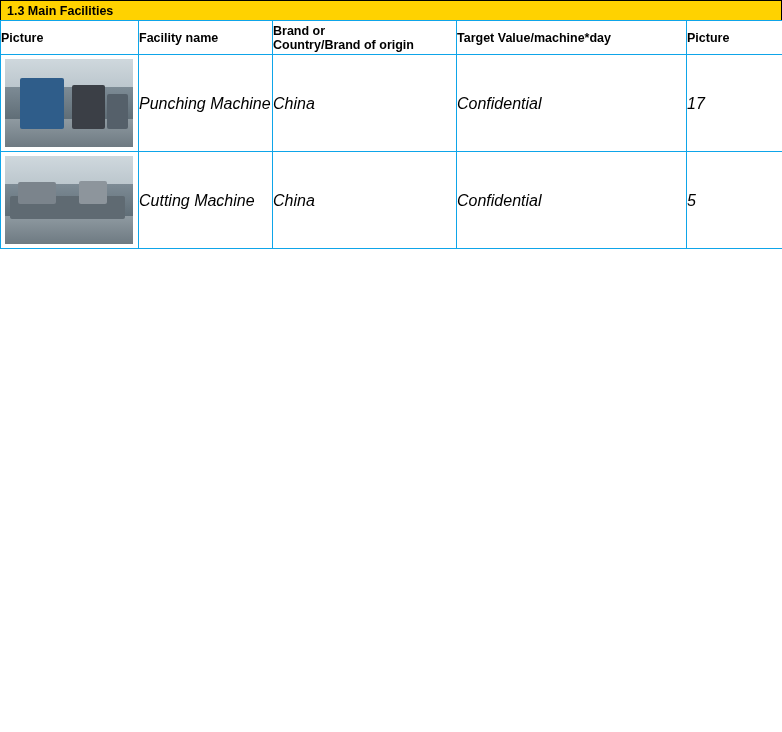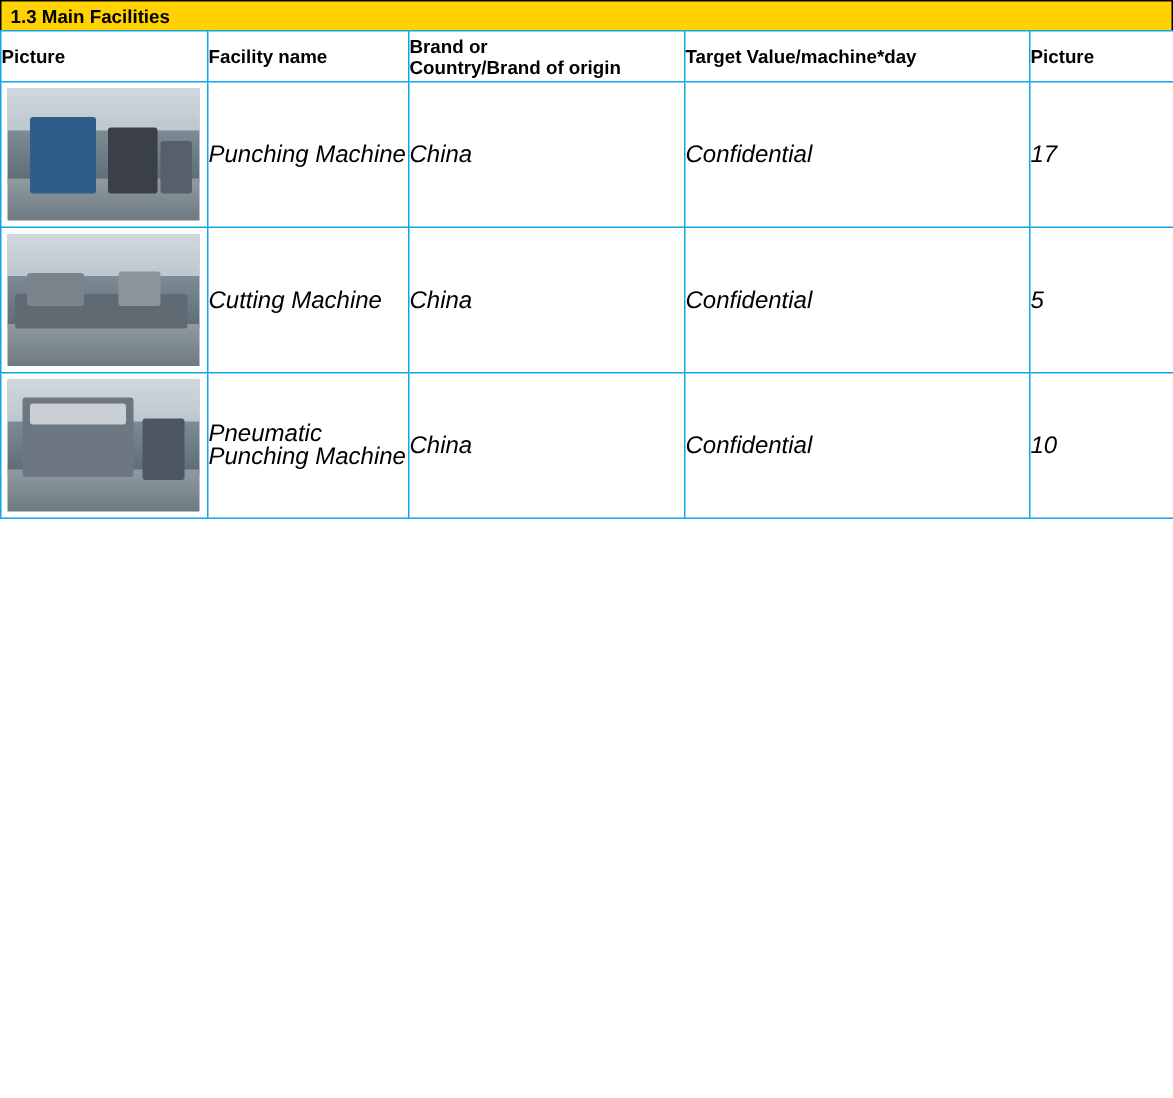--- a/index.html
+++ b/index.html
@@ -211,40 +211,16 @@
           <span class="cell-text">Confidential</span>
         </td>
         <td>
           <span class="cell-text">5</span>
         </td>
       </tr>
 
 
 
 
-      <tr>
-        <td class="pic-cell">
-          <div class="photo p7">
-            <div class="sky"></div>
-            <div class="mid"></div>
-            <div class="floor"></div>
-            <div class="mach a"></div>
-            <div class="mach b"></div>
-            <div class="mach c"></div>
-          </div>
-        </td>
-        <td>
-          <span class="cell-text">Pneumatic Punching Machine</span>
-        </td>
-        <td>
-          <span class="cell-text">China</span>
-        </td>
-        <td>
-          <span class="cell-text">Confidential</span>
-        </td>
-        <td>
-          <span class="cell-text">10</span>
-        </td>
-      </tr>
 
     </tbody>
   </table>
 </div>
 
 </body></html>

